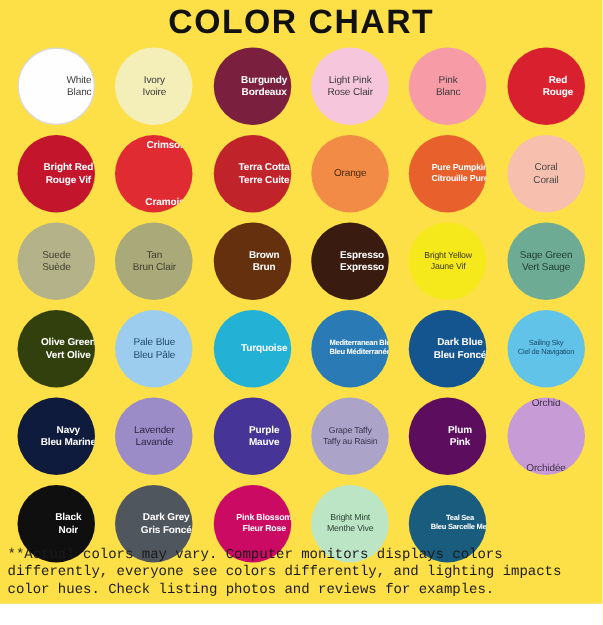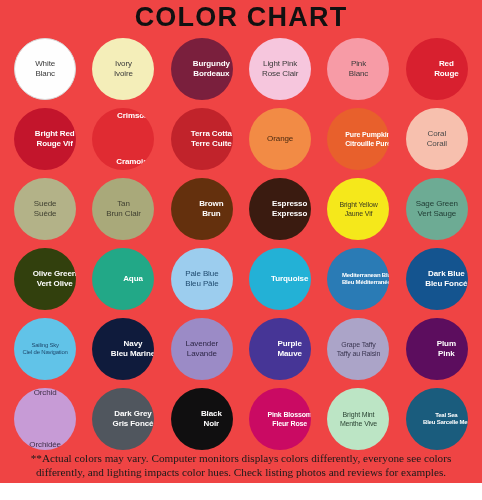--- a/index.html
+++ b/index.html
@@ -12,21 +12,21 @@
     width: 482px;
     height: 500px;
     overflow: hidden;
     font-family: "Liberation Sans", sans-serif;
     -webkit-font-smoothing: antialiased;
   }
   .page {
     position: relative;
     width: 482px;
     height: 483px;
-    background: #ef4444;
+    background: #fde047;
     box-sizing: border-box;
   }
   .chart-title {
     width: 100%;
     text-align: center;
     font-family: "Liberation Sans", sans-serif;
     font-size: 27px;
     font-weight: bold;
     letter-spacing: 1.2px;
     color: #111111;
@@ -83,30 +83,31 @@
     font-size: 7px;
     line-height: 9px;
     letter-spacing: -0.15px;
   }
   .swatch.bold .line {
     font-weight: bold;
     margin-left: 19px;
   }
   .swatch.outlined {
     border: 1px solid #d8d8d8;
+    text-align: right;
   }
   .footer-note {
     position: absolute;
     left: 0;
     right: 0;
     bottom: 4px;
     padding: 0 6px;
     box-sizing: border-box;
-    text-align: center;
-    font-family: Liberation Serif, serif;
+    text-align: left;
+    font-family: Liberation Mono, monospace;
     font-size: 11.2px;
     line-height: 14px;
     color: #1a1a1a;
   }
 </style>
 </head>
 <body>
 
 <div class="page">
 
@@ -220,25 +221,20 @@
           <span class="line">Vert Sauge</span>
         </div>
       </div>
       <div class="swatch-cell">
         <div class="swatch bold" style="background: rgb(50, 64, 13); color: rgb(255, 255, 255);">
           <span class="line">Olive Green</span>
           <span class="line">Vert Olive</span>
         </div>
       </div>
       <div class="swatch-cell">
-        <div class="swatch bold" style="background: rgb(34, 168, 135); color: rgb(255, 255, 255);">
-          <span class="line">Aqua</span>
-        </div>
-      </div>
-      <div class="swatch-cell">
         <div class="swatch" style="background: rgb(156, 205, 238); color: rgb(31, 74, 110); align-items: center;">
           <span class="line">Pale Blue</span>
           <span class="line">Bleu Pâle</span>
         </div>
       </div>
       <div class="swatch-cell">
         <div class="swatch bold" style="background: rgb(35, 177, 214); color: rgb(255, 255, 255);">
           <span class="line">Turquoise</span>
         </div>
       </div>
@@ -290,32 +286,32 @@
           <span class="line">Pink</span>
         </div>
       </div>
       <div class="swatch-cell">
         <div class="swatch" style="background: rgb(199, 155, 214); color: rgb(65, 48, 74); justify-content: space-between;">
           <span class="line">Orchid</span>
           <span class="line">Orchidée</span>
         </div>
       </div>
       <div class="swatch-cell">
+        <div class="swatch bold" style="background: rgb(16, 15, 16); color: rgb(255, 255, 255);">
+          <span class="line">Black</span>
+          <span class="line">Noir</span>
+        </div>
+      </div>
+      <div class="swatch-cell">
         <div class="swatch bold" style="background: rgb(80, 86, 94); color: rgb(255, 255, 255);">
           <span class="line">Dark Grey</span>
           <span class="line">Gris Foncé</span>
         </div>
       </div>
       <div class="swatch-cell">
-        <div class="swatch bold" style="background: rgb(16, 15, 16); color: rgb(255, 255, 255);">
-          <span class="line">Black</span>
-          <span class="line">Noir</span>
-        </div>
-      </div>
-      <div class="swatch-cell">
         <div class="swatch small bold" style="background: rgb(202, 10, 99); color: rgb(255, 255, 255);">
           <span class="line">Pink Blossom</span>
           <span class="line">Fleur Rose</span>
         </div>
       </div>
       <div class="swatch-cell">
         <div class="swatch small" style="background: rgb(188, 229, 197); color: rgb(44, 68, 52);">
           <span class="line">Bright Mint</span>
           <span class="line">Menthe Vive</span>
         </div>

